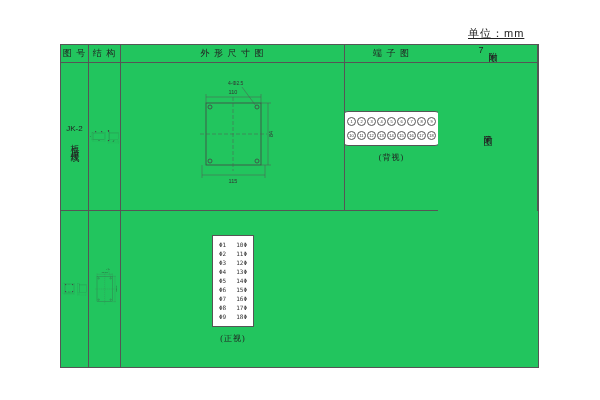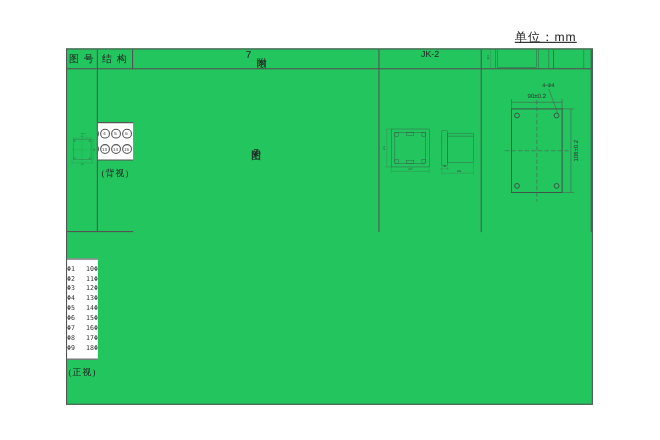--- a/index.html
+++ b/index.html
@@ -36,20 +36,22 @@
 <body>
 
 <div class="page">
 
   <div class="unit-label">单位：mm</div>
 
   <div class="spec-table">
 
     <div class="cell hdr">图 号</div>
     <div class="cell hdr">结 构</div>
+    <div class="cell hdr">外  形  尺  寸  图</div>
+    <div class="cell hdr col-last">端 子 图</div>
 
     <div class="cell">
       <span class="vtext">附图7</span>
     </div>
 
     <div class="cell struct">
       <span class="model">JK-2</span>
       <span class="vtext">板后接线</span>
     </div>
 

